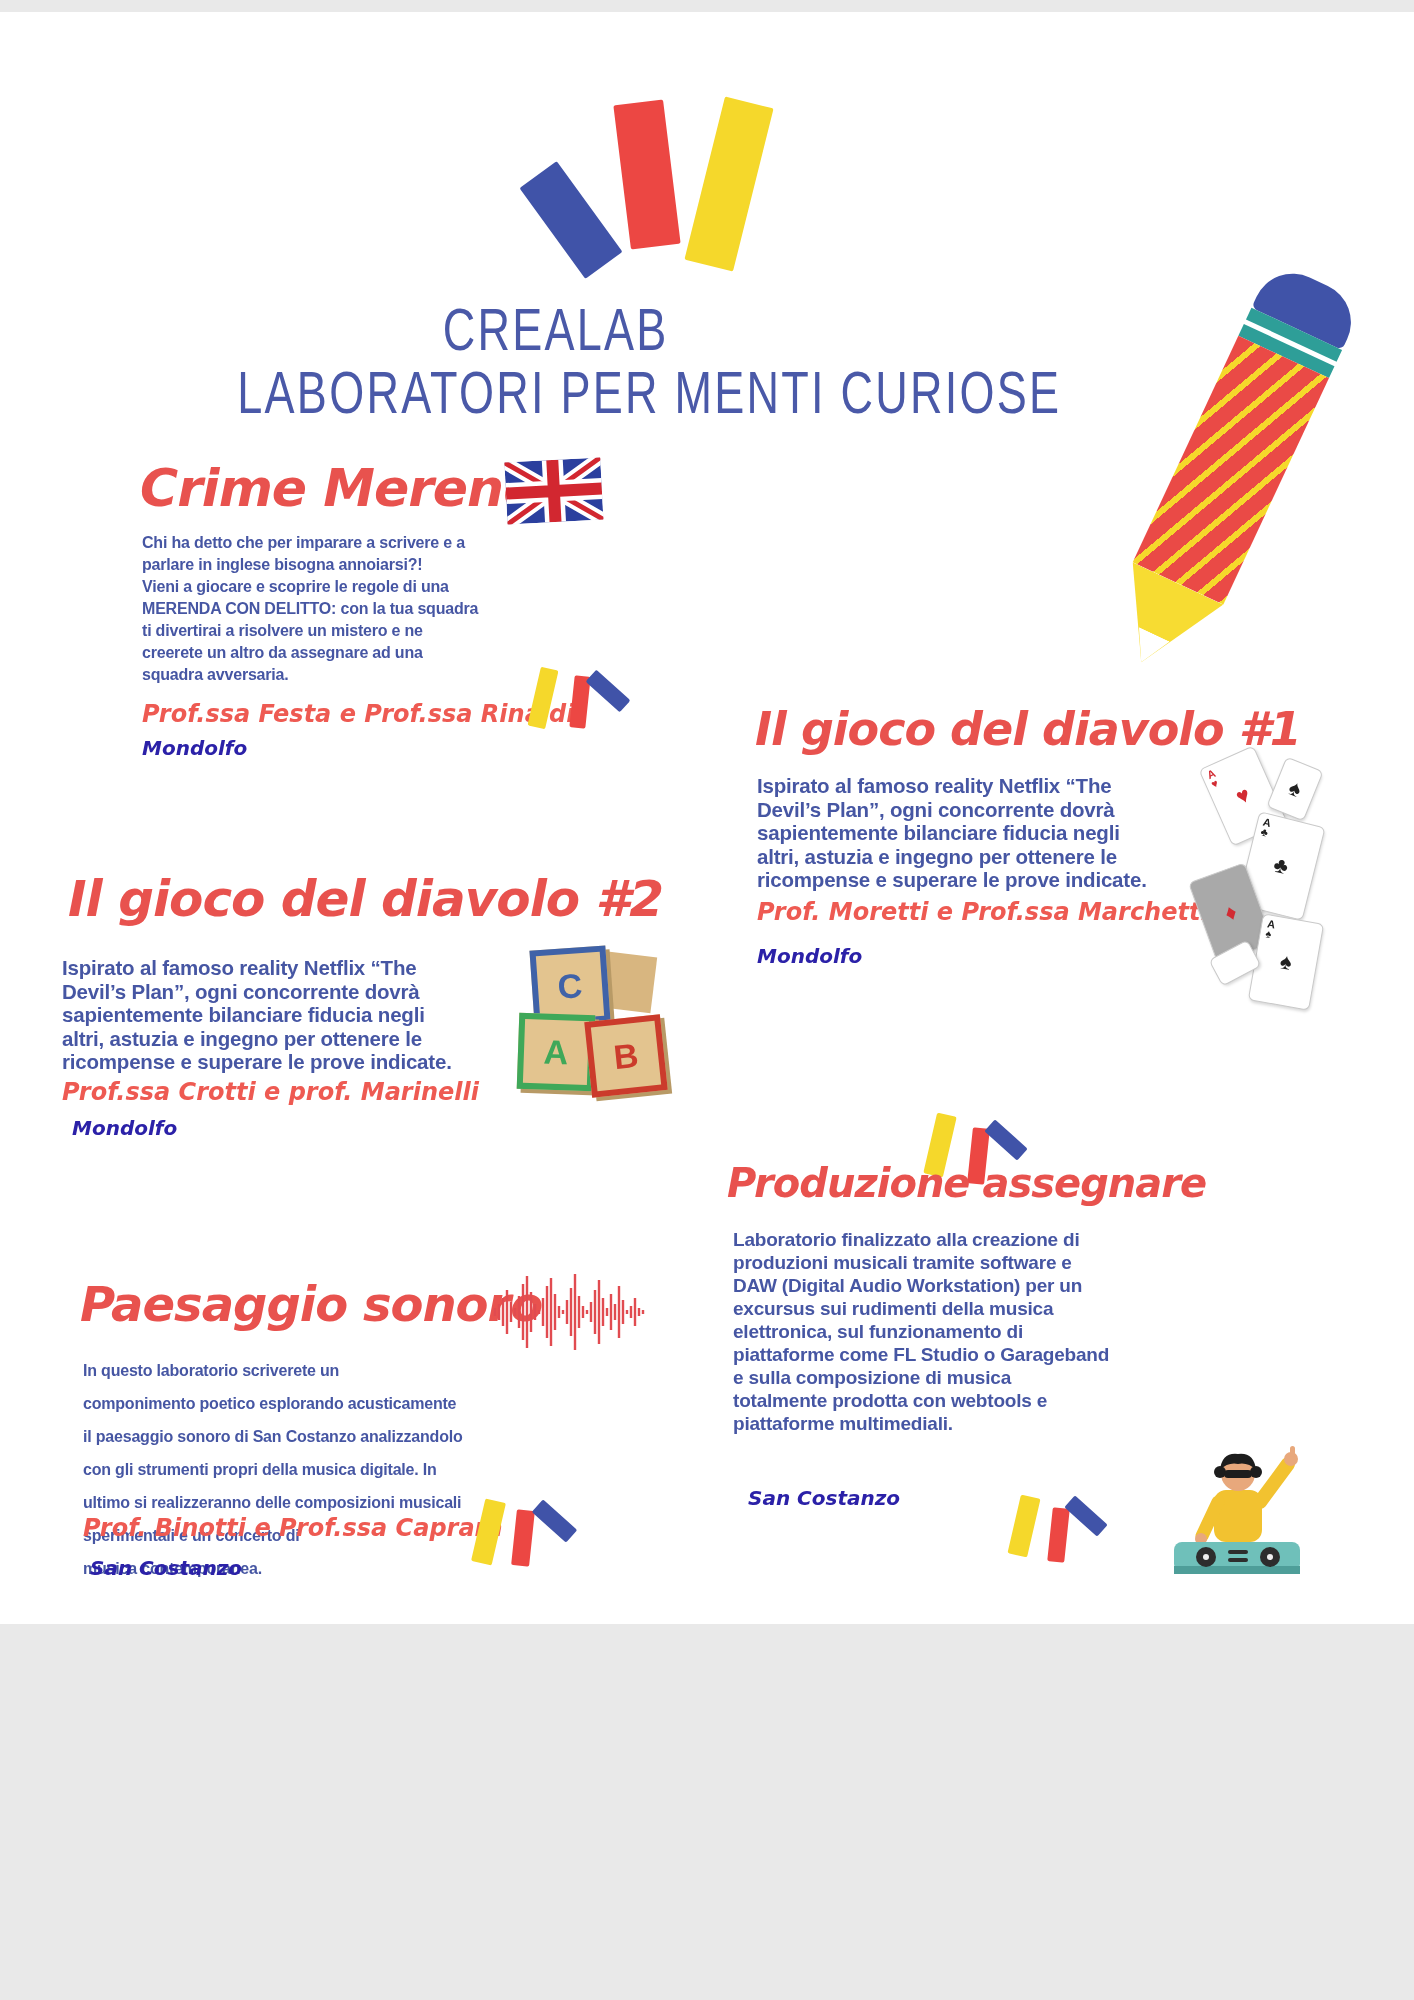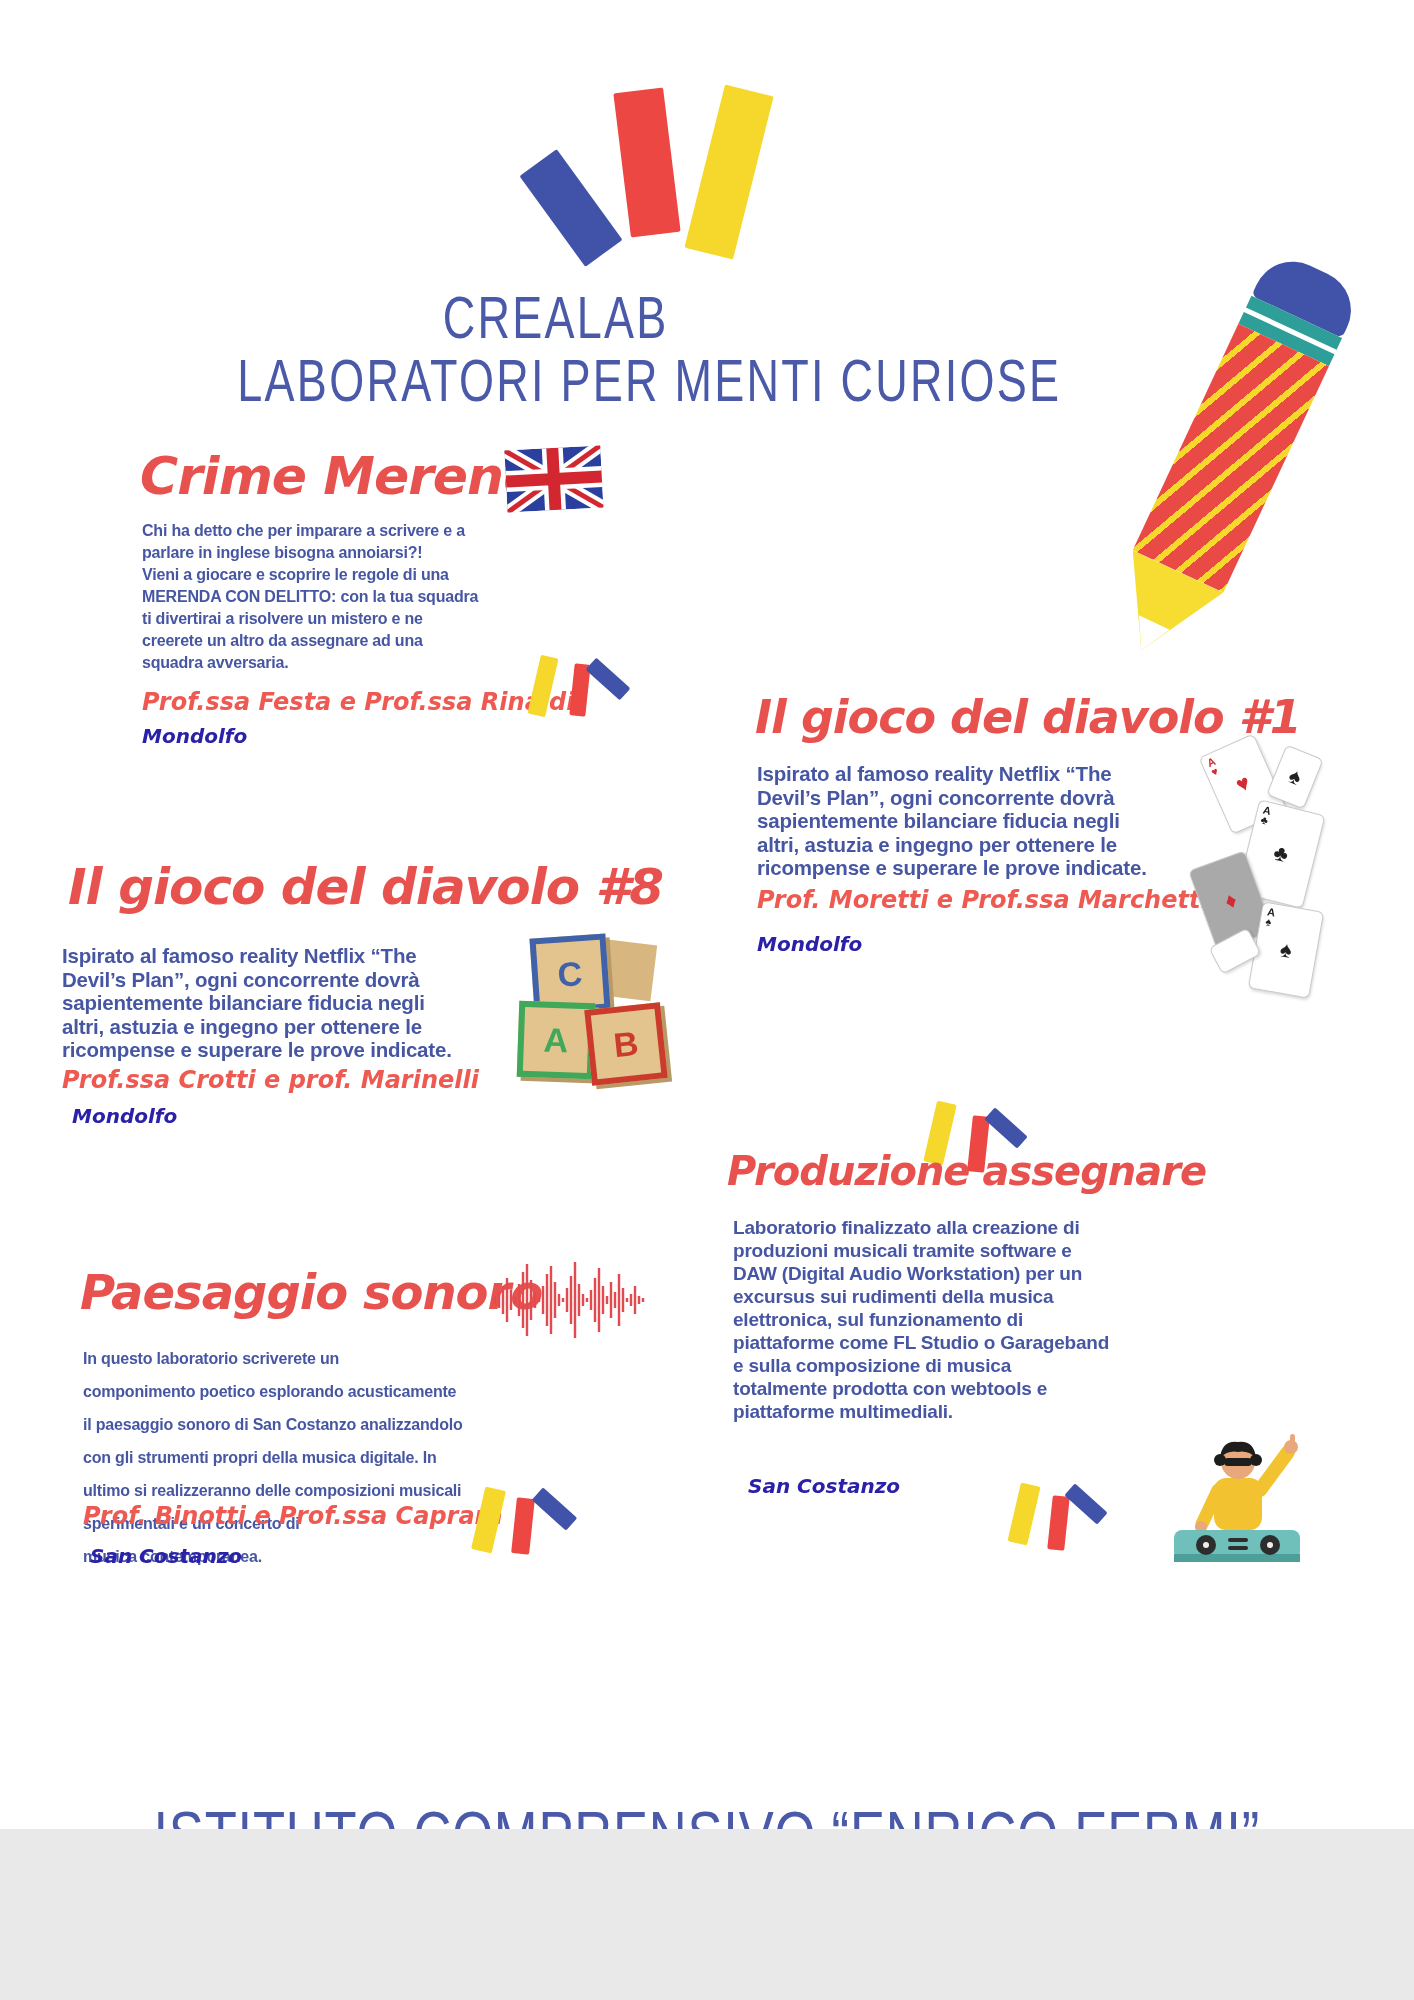--- a/index.html
+++ b/index.html
@@ -1,21 +1,21 @@
 <!DOCTYPE html>
 <html><head>
 <meta charset="utf-8">
 <style>
   :root{
     --red:#E8524E; --body-blue:#4656A3; --head-blue:#4A59A8; --indigo:#2B21A8;
     --bar-y:#F5D82B; --bar-r:#EC4743; --bar-b:#4053A8; --teal:#2E9E98;
   }
   html,body{margin:0;padding:0;background:#e9e9e9;}
   .poster{
-    position:relative;width:1414px;height:1829px;margin:0 auto;background:#ffffff;
+    position:relative;width:1414px;height:1612px;margin:12px auto;background:#ffffff;
     overflow:hidden;font-family:"Liberation Sans",sans-serif;
   }
   .condensed{display:inline-block;transform:scaleX(.75);transform-origin:center;white-space:nowrap;}
   .condensed-wide{display:inline-block;transform:scaleX(.82);transform-origin:center;white-space:nowrap;}
   .bar{position:absolute;border-radius:2px;}
   .sec-title{
     position:absolute;color:var(--red);font-family:"DejaVu Sans",sans-serif;
     font-style:italic;font-weight:bold;white-space:nowrap;letter-spacing:-1px;
   }
   .body-text{
@@ -180,21 +180,21 @@
     <div class="card" id="card-4">
       <span class="pip suit-red">♦</span>
     </div>
     <div class="card" id="card-5">
       <span class="corner suit-black">A<br>♠</span>
       <span class="pip suit-black">♠</span>
     </div>
     <div class="card" id="card-6"></div>
   </div>
 
-  <div class="sec-title" id="g2-title">Il gioco del diavolo #8</div>
+  <div class="sec-title" id="g2-title">Il gioco del diavolo #2</div>
   <div class="body-text" id="g2-body">Ispirato al famoso reality Netflix “The
 Devil’s Plan”, ogni concorrente dovrà
 sapientemente bilanciare fiducia negli
 altri, astuzia e ingegno per ottenere le
 ricompense e superare le prove indicate.</div>
   <div class="prof-text" id="g2-prof">Prof.ssa Crotti e prof. Marinelli</div>
   <div class="loc-text" id="g2-loc">Mondolfo</div>
 
   <div id="g2-blocks">
     <div class="block" id="block-back"></div>

